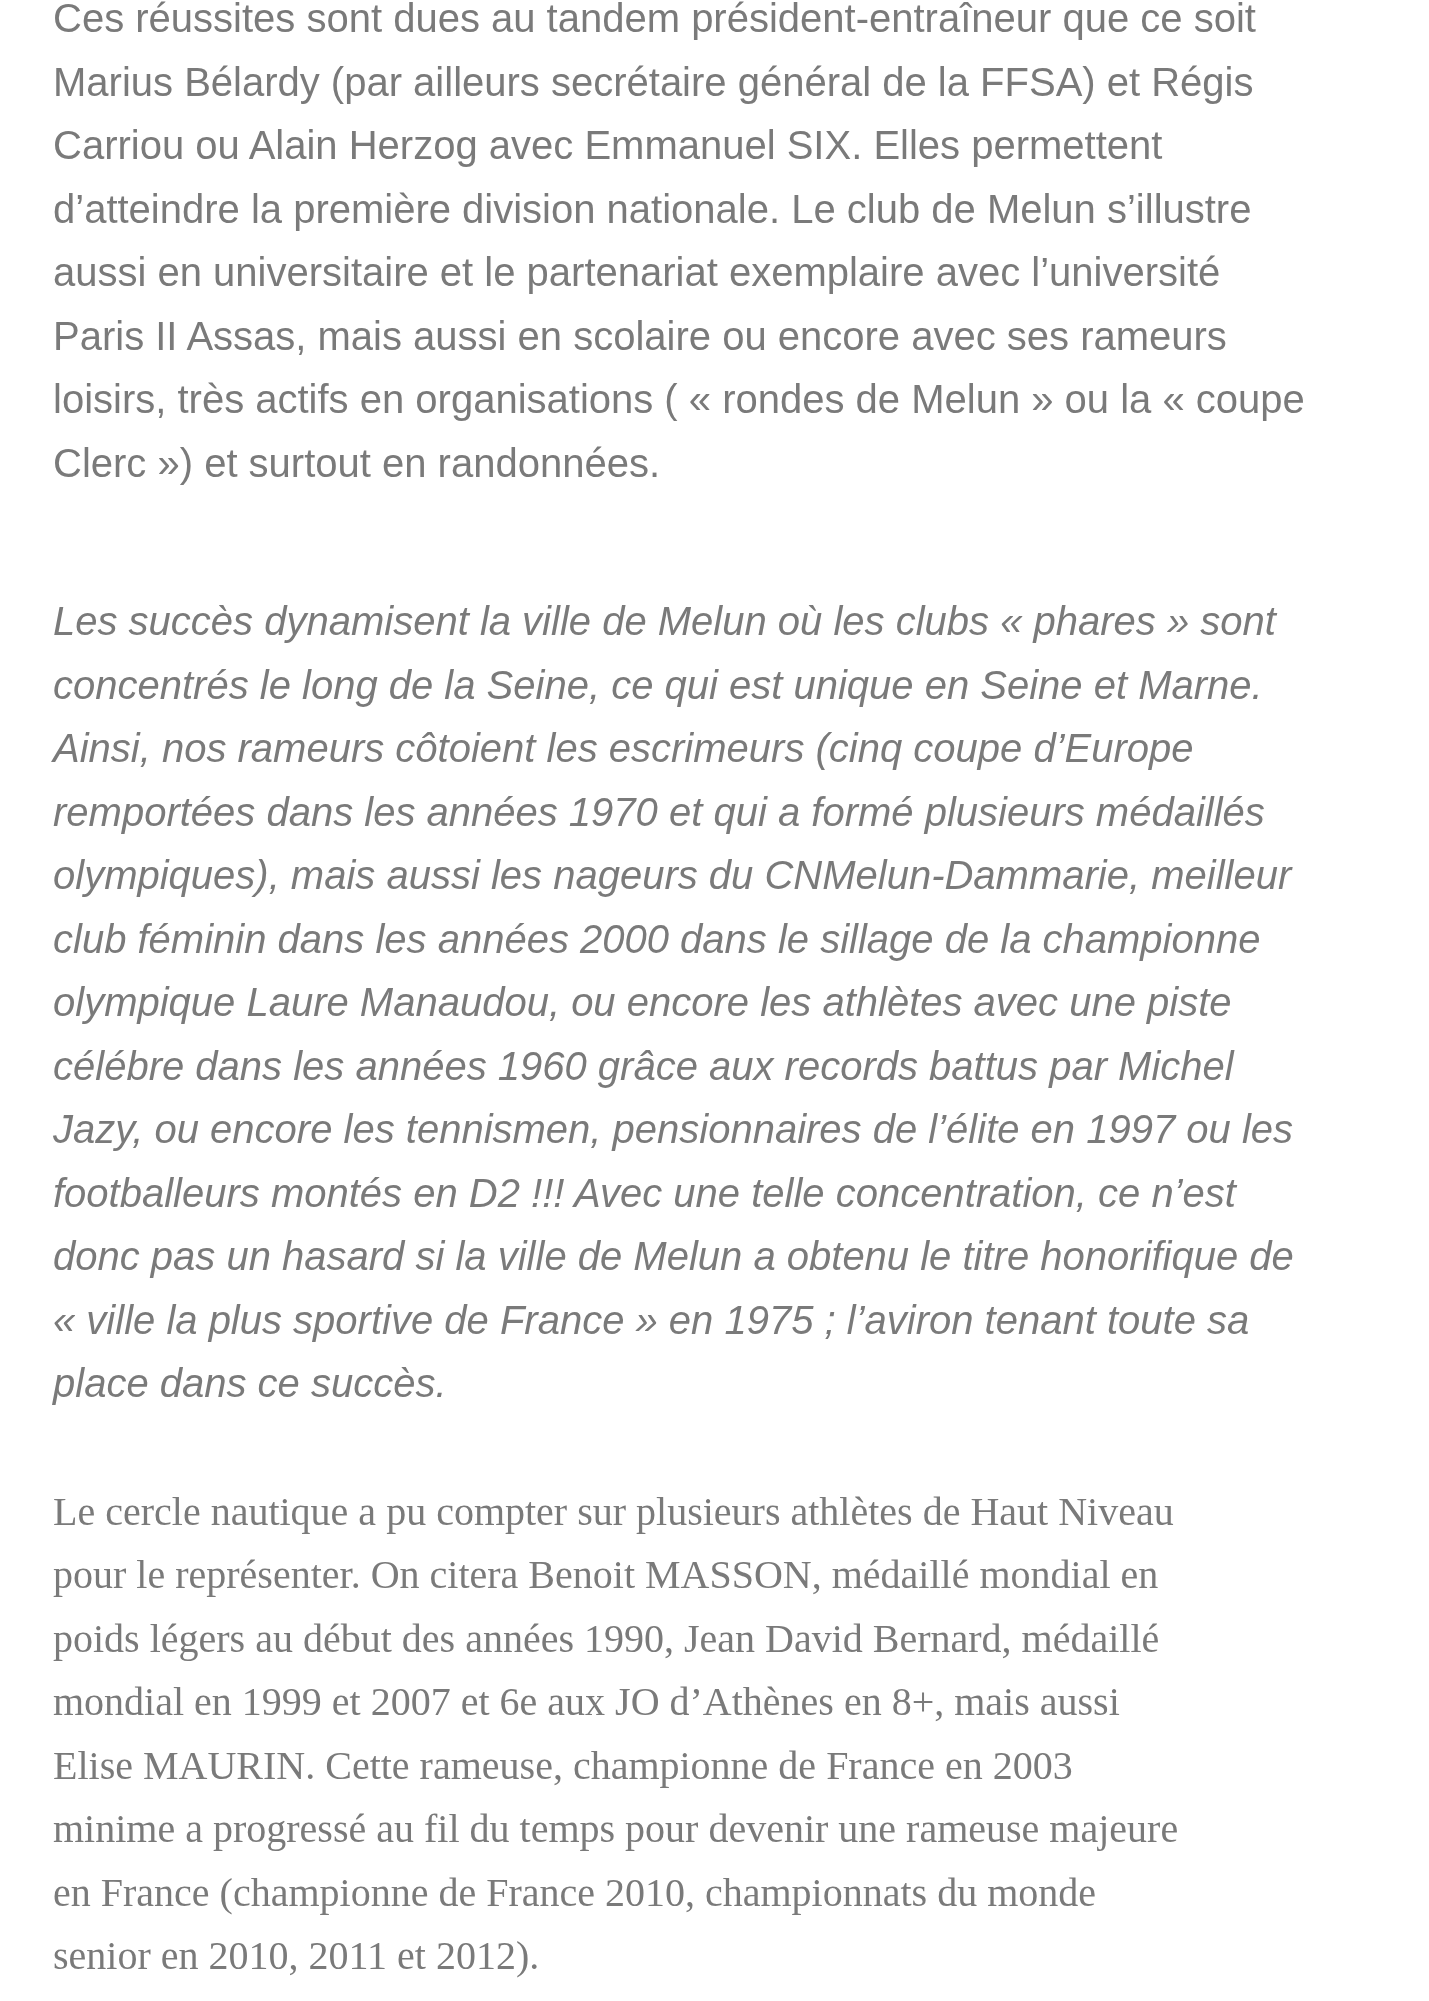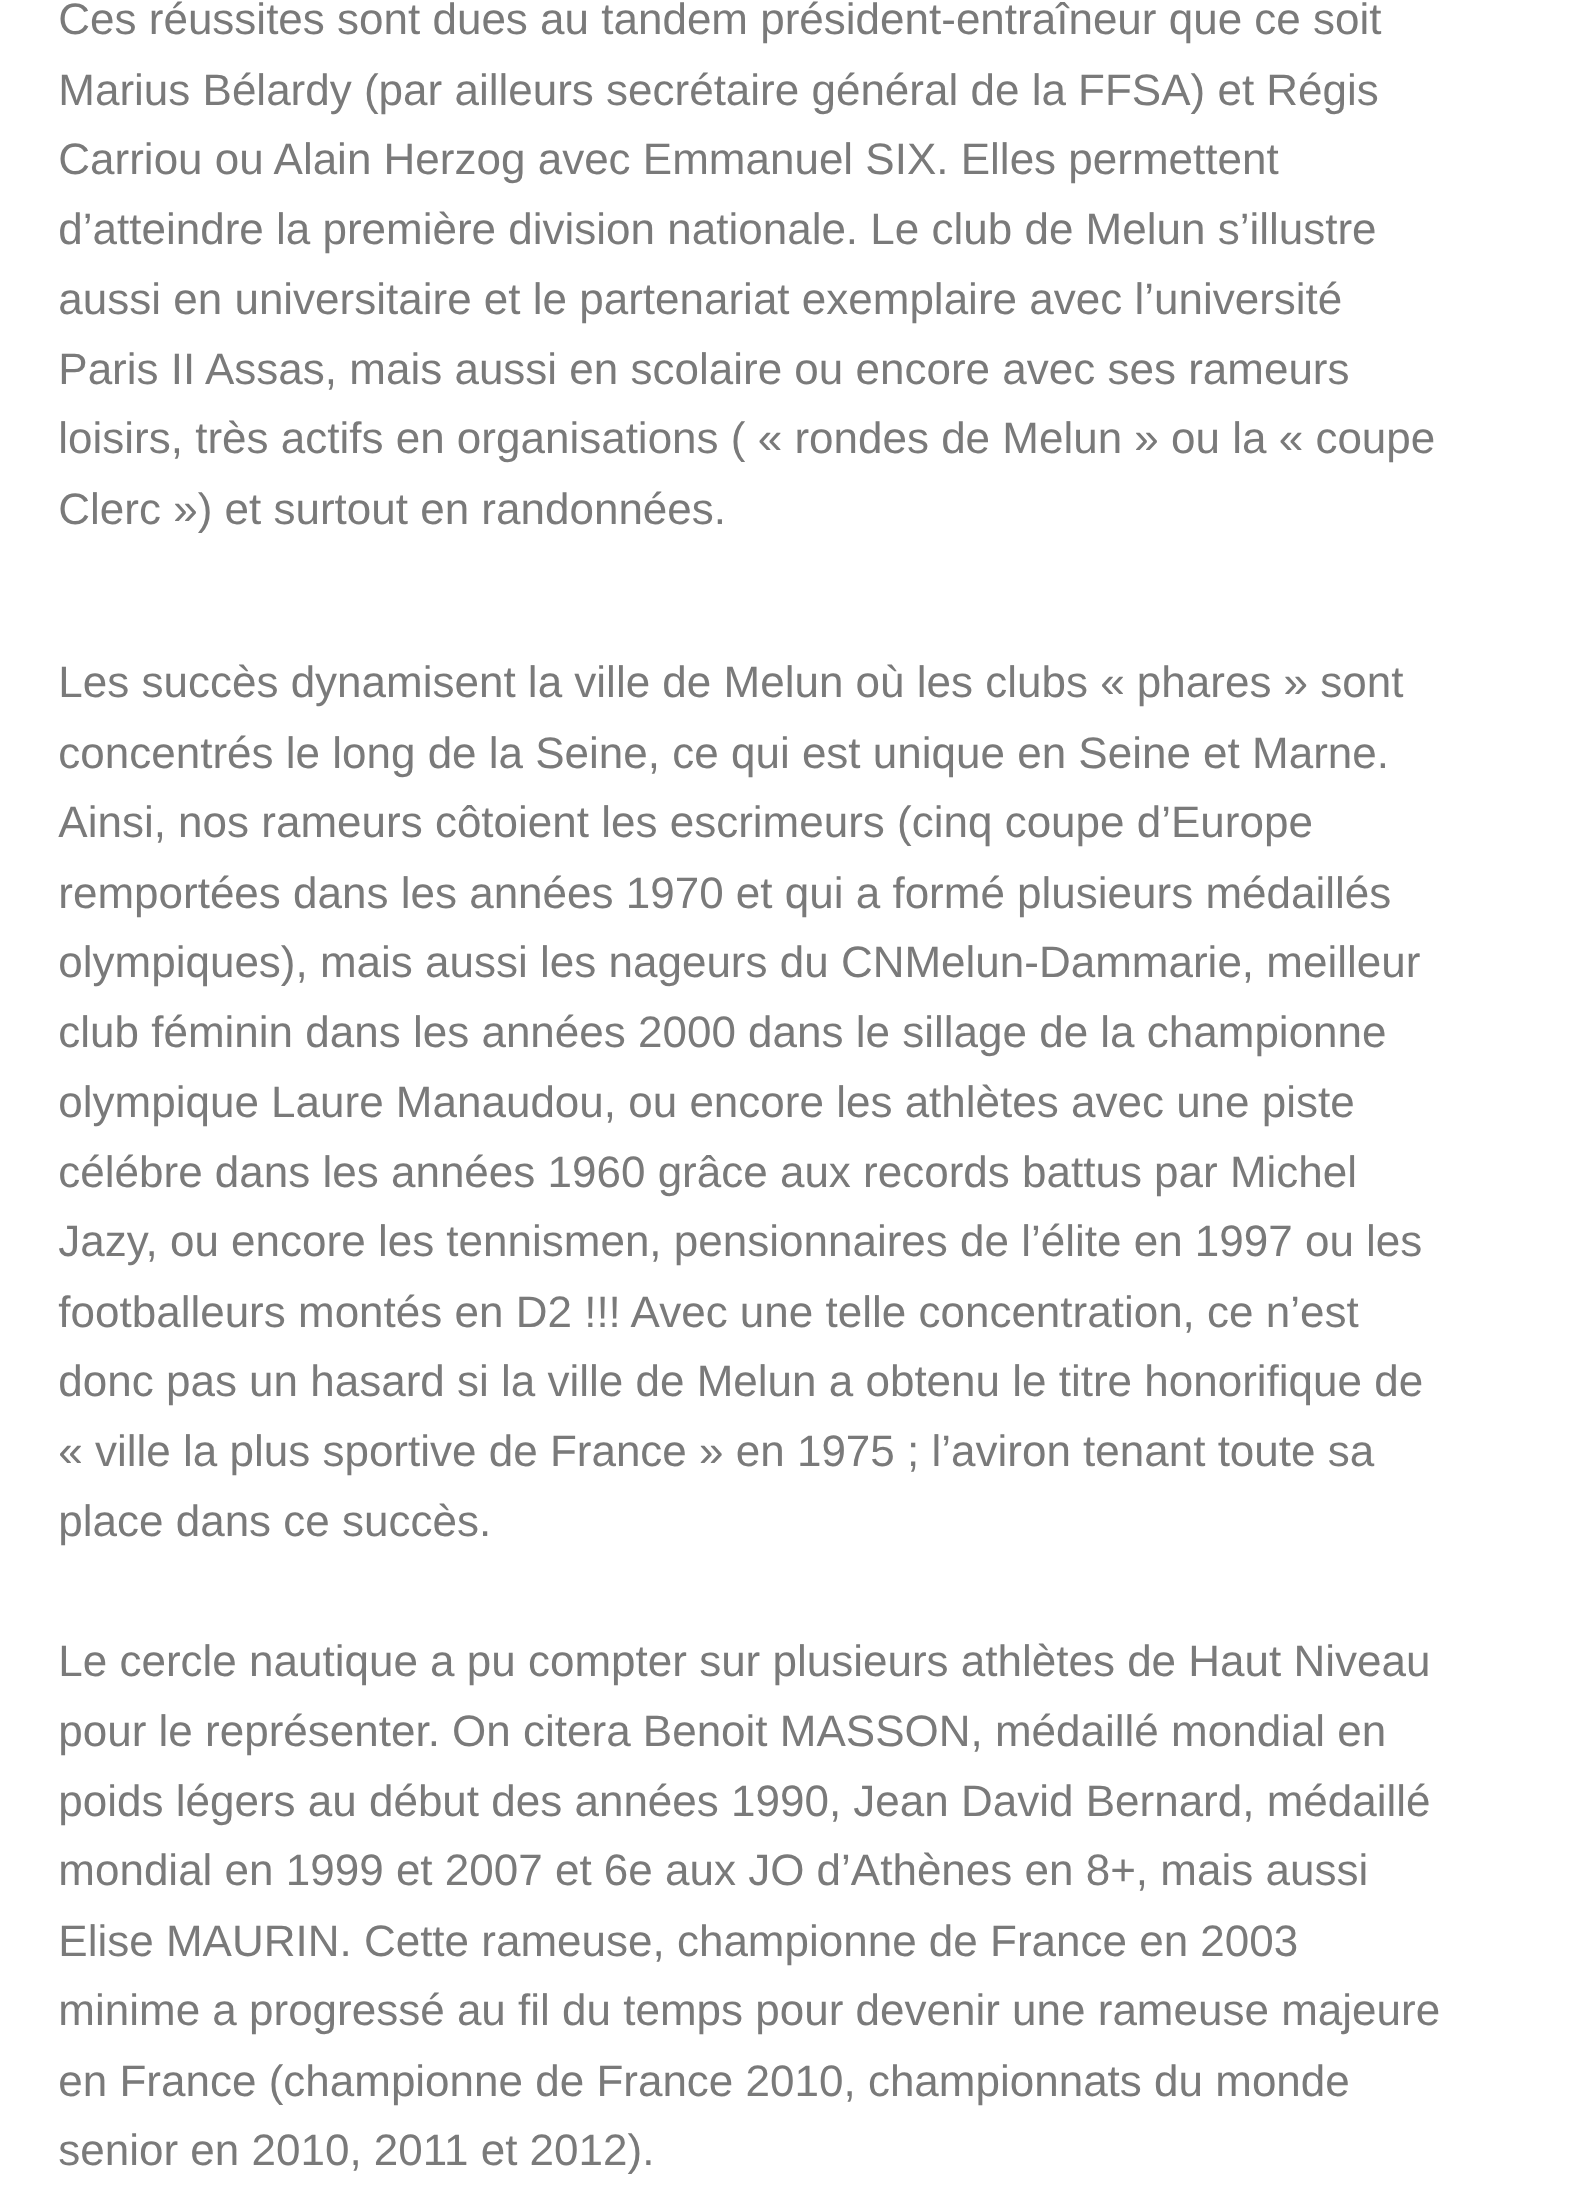--- a/index.html
+++ b/index.html
@@ -22,22 +22,22 @@
     font-size: 40px;
     line-height: 63.5px;
     font-weight: 400;
     text-align: left;
   }
   .para {
     margin: 0;
     white-space: pre-line;    
   }
   .para-1 { margin-bottom: 95px; }
-  .para-2 { margin-bottom: 64px; }
-  .para-3 { margin-bottom: 0; }
+  .para-2 { margin-bottom: 64px; font-style: italic; }
+  .para-3 { margin-bottom: 0; font-family: Liberation Serif, serif; }
 </style>
 </head>
 <body>
 
 <main class="doc">
   <p class="para para-1">Ces réussites sont dues au tandem président-entraîneur que ce soit
 Marius Bélardy (par ailleurs secrétaire général de la FFSA) et Régis
 Carriou ou Alain Herzog avec Emmanuel SIX. Elles permettent
 d’atteindre la première division nationale. Le club de Melun s’illustre
 aussi en universitaire et le partenariat exemplaire avec l’université

